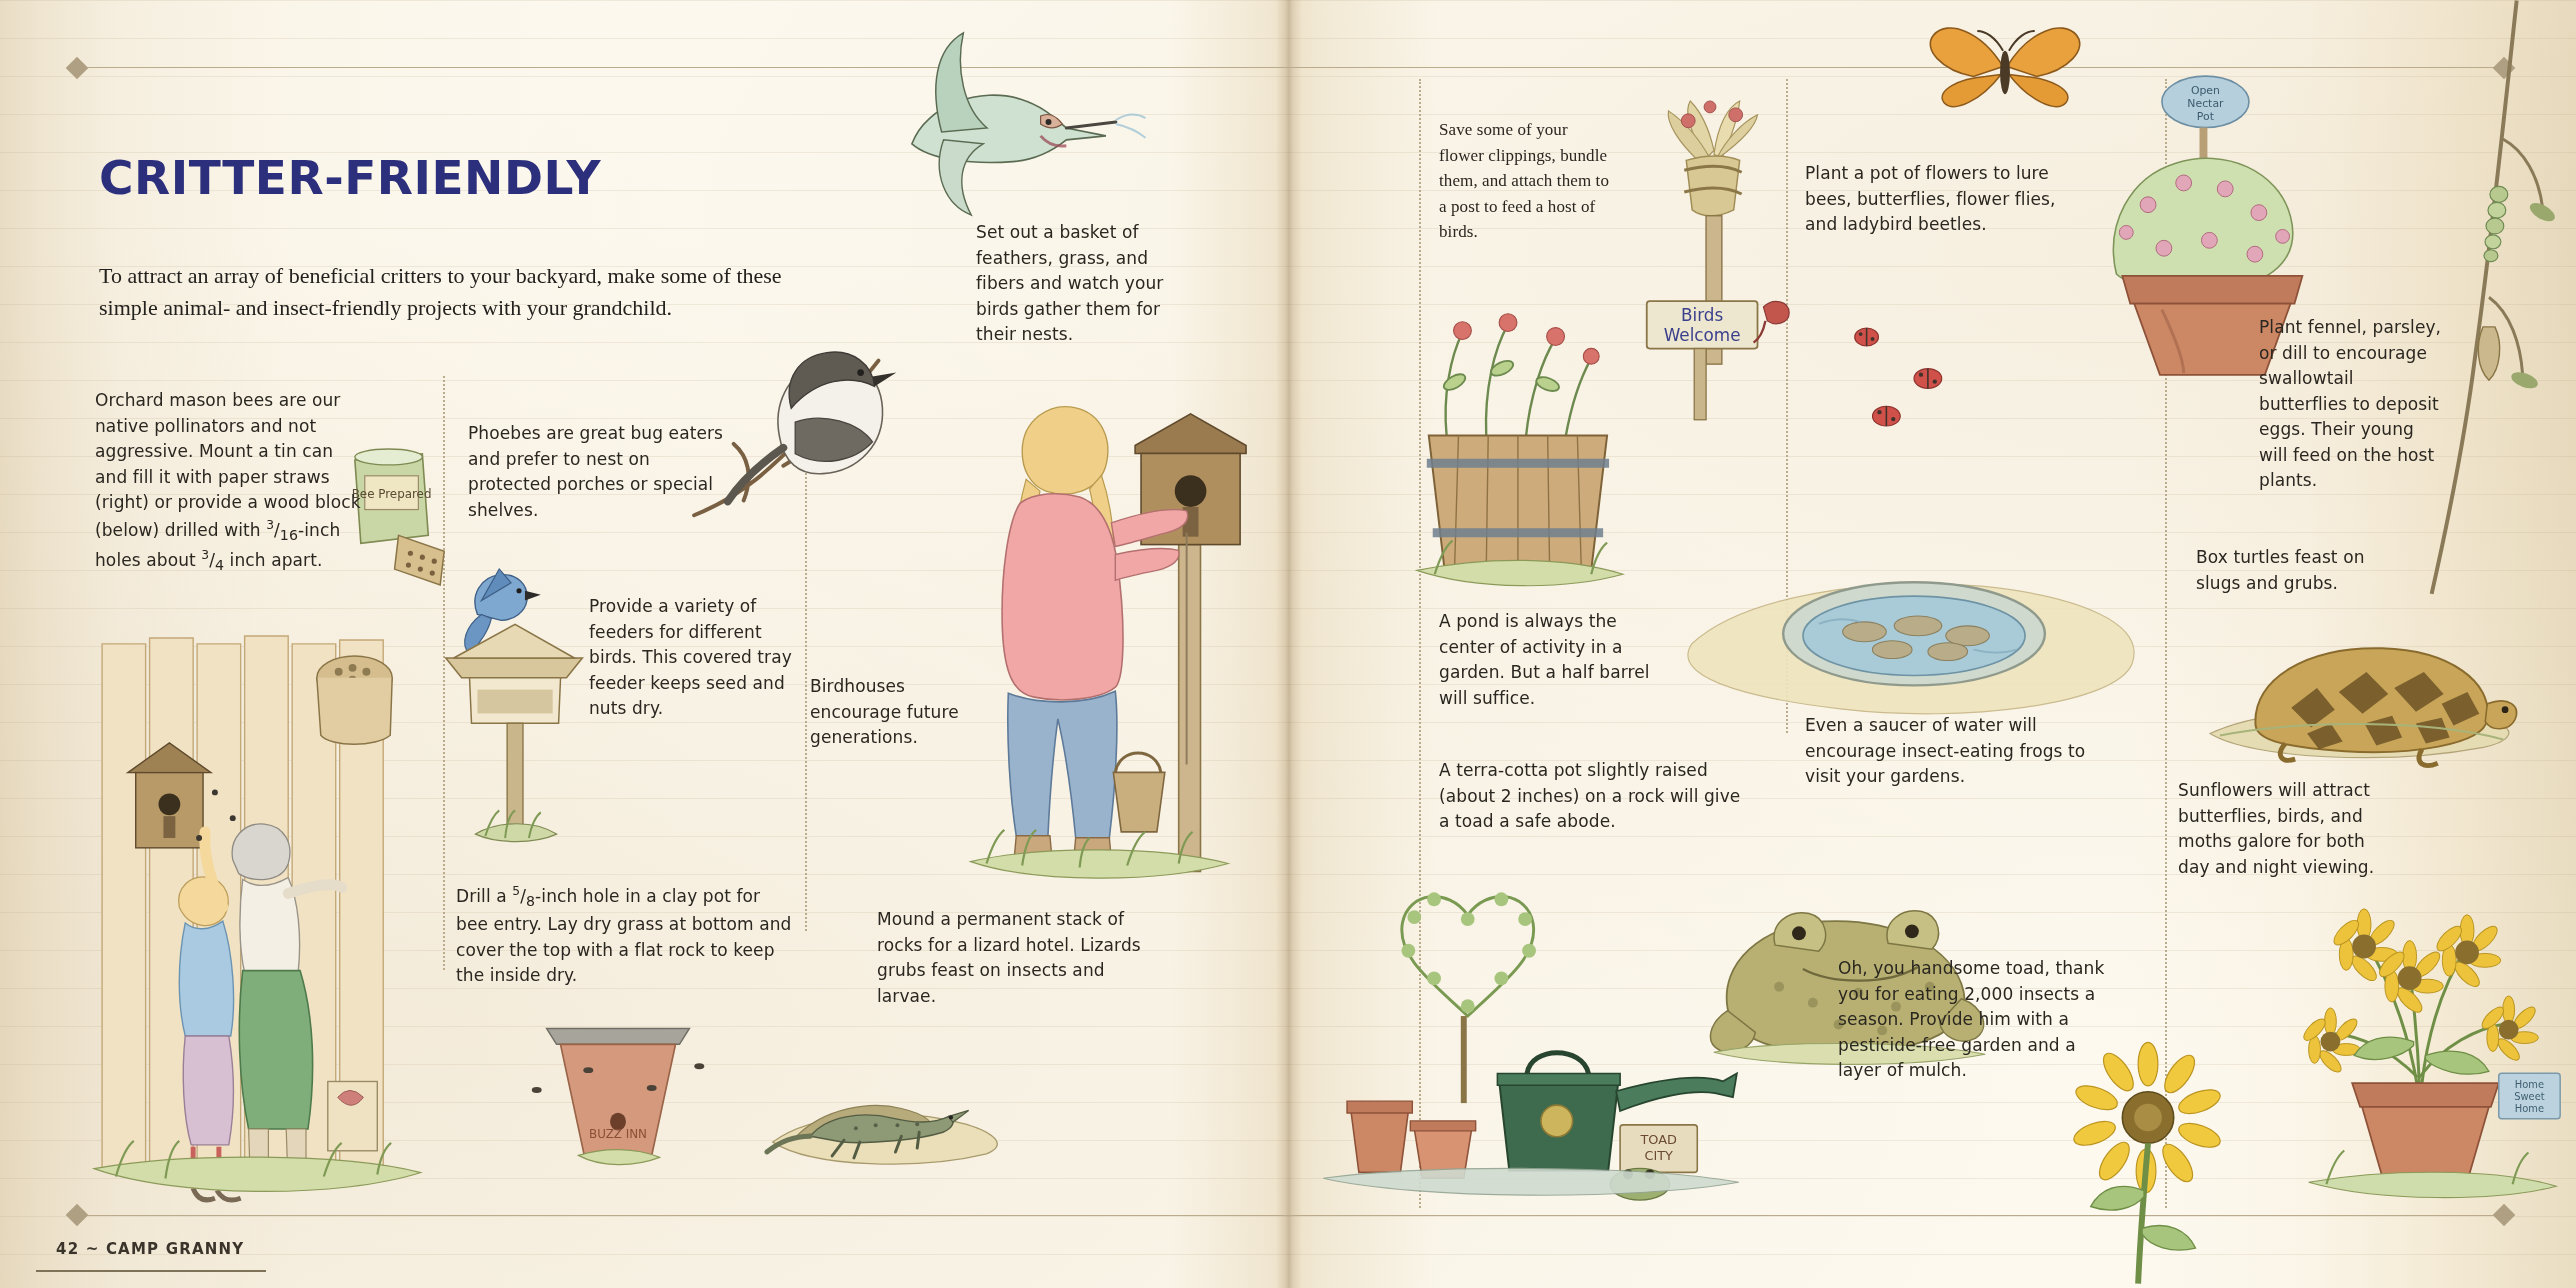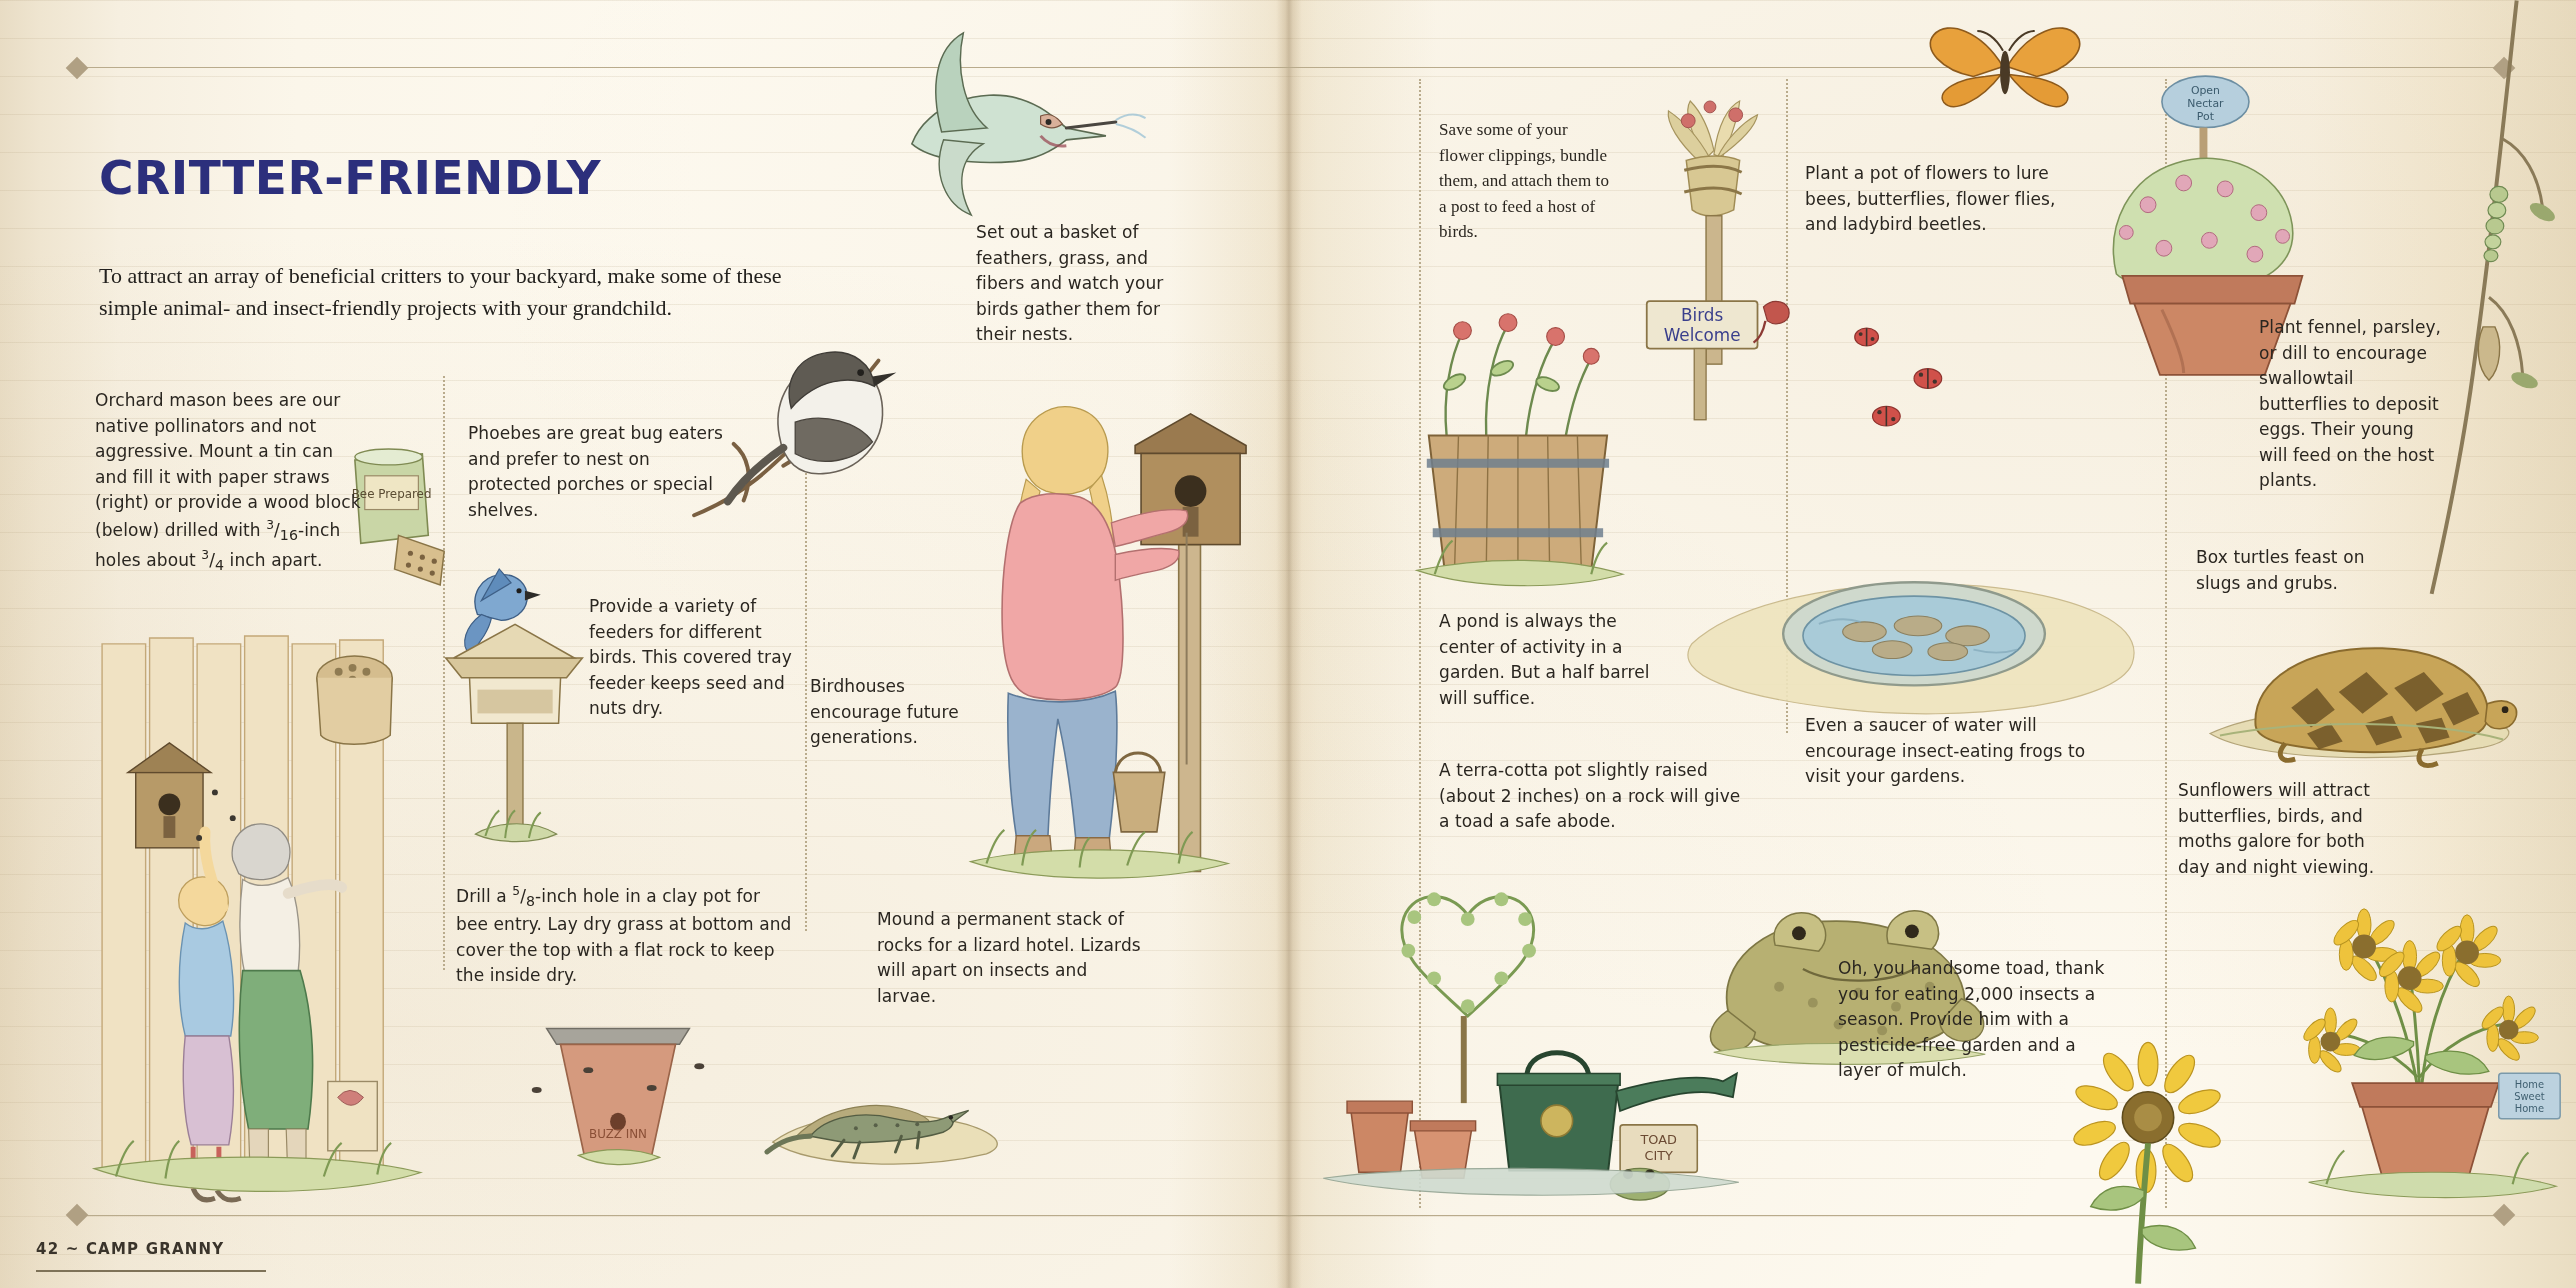--- a/index.html
+++ b/index.html
@@ -114,21 +114,21 @@
   .note {
     position: absolute;
     font-family: "DejaVu Sans", sans-serif;
     font-size: 17px;
     line-height: 1.5;
     color: #2a2620;
     letter-spacing: 0.1px;
   }
   .folio {
     position: absolute;
-    left: 36px;
+    left: 56px;
     top: 1240px;
     font-family: "DejaVu Sans", sans-serif;
     font-weight: bold;
     font-size: 15px;
     letter-spacing: 1.2px;
     color: #3a342b;
     text-align: right;
   }
   .folio-rule {
     position: absolute;
@@ -716,21 +716,21 @@
   <div class="note" style="left:589px; top:594px; width:208px;">Provide a variety of feeders for different birds. This covered tray feeder keeps seed and nuts dry.</div>
 
   <div class="note" style="left:456px; top:882px; width:337px;">
     Drill a <sup>5</sup>/<sub>8</sub>-inch hole in a clay pot for bee entry. Lay dry grass at bottom and cover the top with a flat rock to keep the inside dry.
   </div>
 
   <div class="note" style="left:976px; top:220px; width:188px;">Set out a basket of feathers, grass, and fibers and watch your birds gather them for their nests.</div>
 
   <div class="note" style="left:810px; top:674px; width:188px;">Birdhouses encourage future generations.</div>
 
-  <div class="note" style="left:877px; top:907px; width:272px;">Mound a permanent stack of rocks for a lizard hotel. Lizards will apart on insects and larvae.</div>
+  <div class="note" style="left:877px; top:907px; width:272px;">Mound a permanent stack of rocks for a lizard hotel. Lizards grubs feast on insects and larvae.</div>
 
   <div class="note" style="left:1439px; top:117px; width:173px;font-family:Liberation Serif, serif;">Save some of your flower clippings, bundle them, and attach them to a post to feed a host of birds.</div>
 
   <div class="note" style="left:1439px; top:609px; width:228px;">A pond is always the center of activity in a garden. But a half barrel will suffice.</div>
 
   <div class="note" style="left:1439px; top:758px; width:302px;">A terra-cotta pot slightly raised (about 2 inches) on a rock will give a toad a safe abode.</div>
 
   <div class="note" style="left:1805px; top:161px; width:277px;">Plant a pot of flowers to lure bees, butterflies, flower flies, and ladybird beetles.</div>
 
   <div class="note" style="left:1805px; top:713px; width:297px;">Even a saucer of water will encourage insect-eating frogs to visit your gardens.</div>

